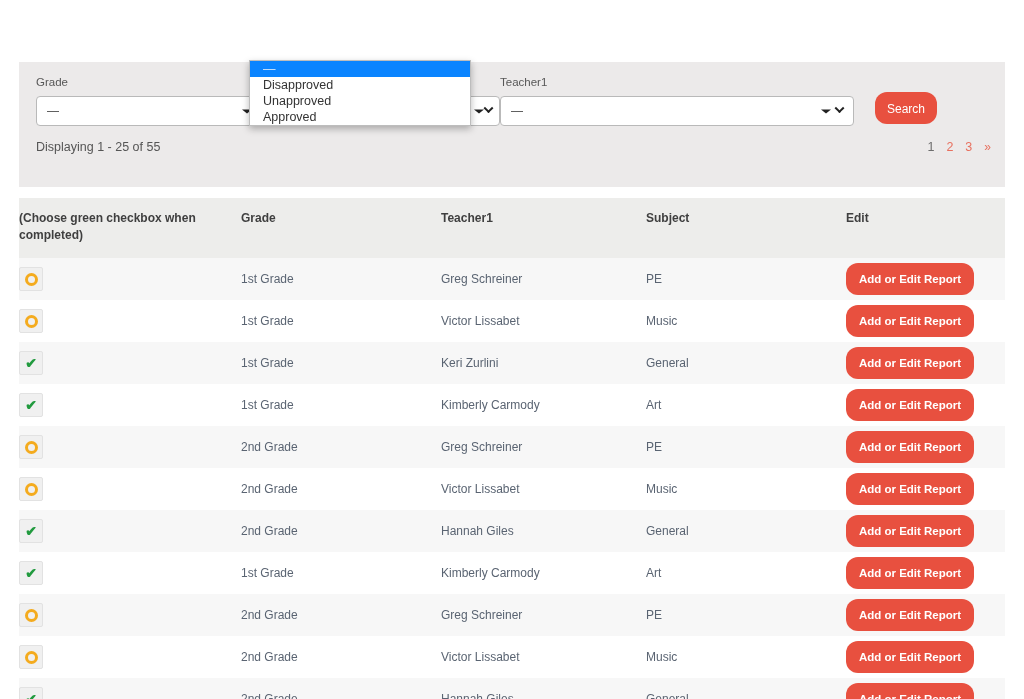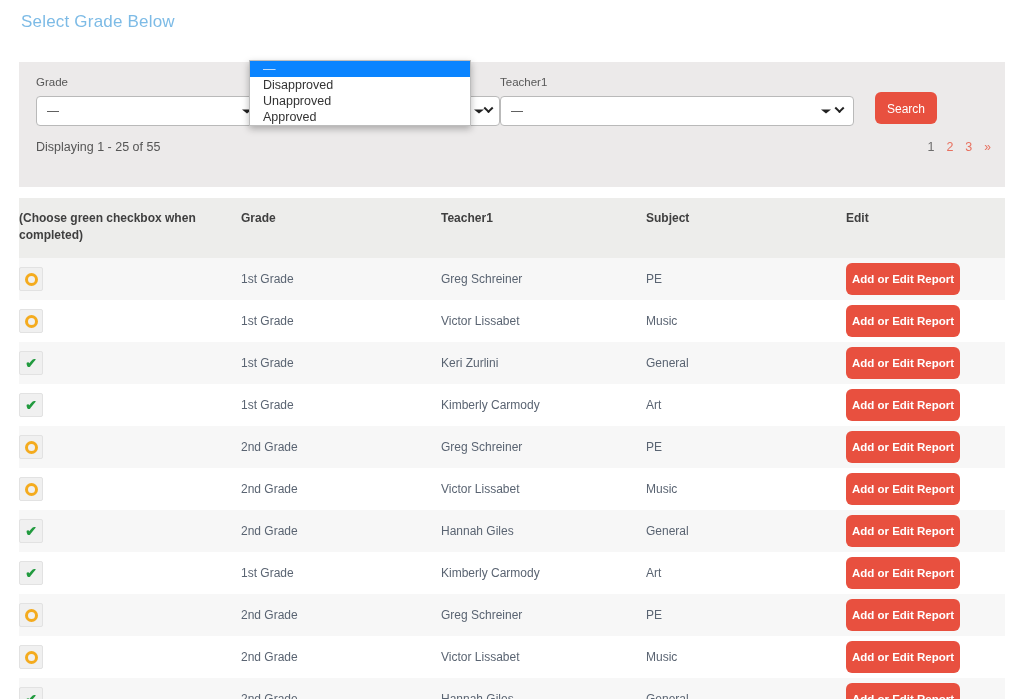--- a/index.html
+++ b/index.html
@@ -223,51 +223,50 @@
     line-height: 1;
     font-weight: 700;
   }
 
   
   .btn-red {
     display: inline-block;
     background: #e8503f;
     color: #ffffff;
     border: none;
-    border-radius: 6px;
+    border-radius: 12px;
     font-family: "Liberation Sans", sans-serif;
     font-size: 11.5px;
     font-weight: 700;
     cursor: pointer;
     text-align: center;
     white-space: nowrap;
   }
   .btn-report {
-    width: 114px;
+    width: 128px;
     height: 32px;
     line-height: 32px;
     padding: 0;
   }
   .btn-search {
     position: absolute;
     left: 856px;
     top: 30px;
     width: 62px;
     height: 32px;
     line-height: 32px;
     font-size: 12px;
     font-weight: 400;
   }
 </style>
 </head>
 <body>
 
 <div class="page">
 
-  <div class="page-title">Select Grade Below</div>
 
   <div class="filter-panel">
 
     <div class="field field-grade">
       <span class="field-label">Grade</span>
       <div class="select-box">
         <span class="select-value">—</span>
         <span class="select-arrow">
           <span class="arrow-wide"></span>
             <span class="arrow-chev"></span>

